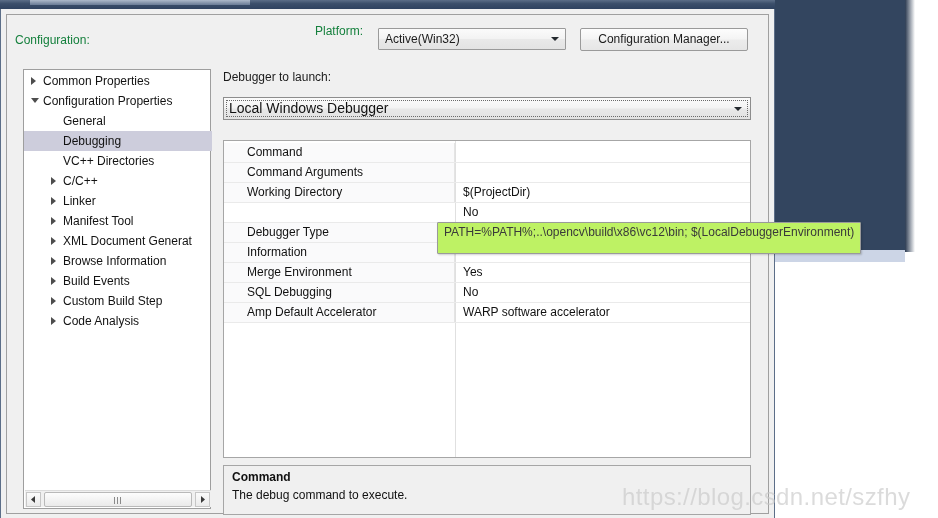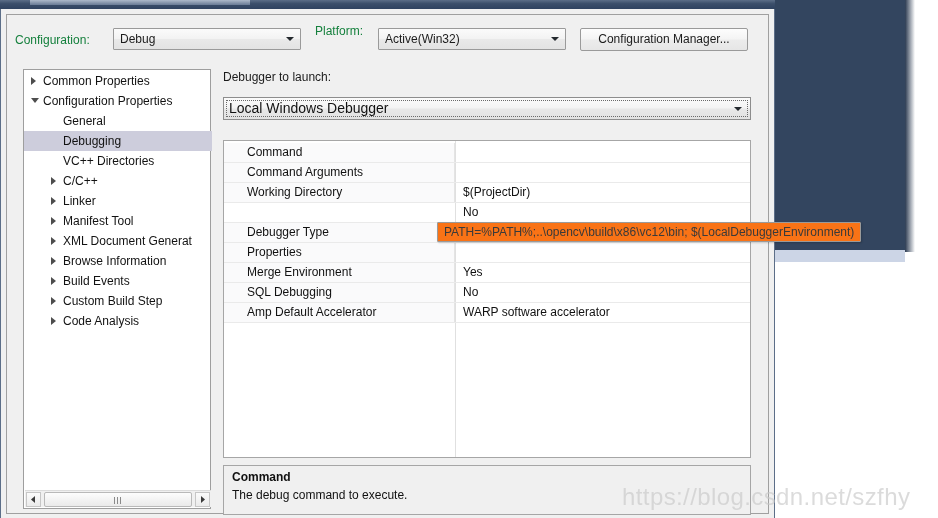--- a/index.html
+++ b/index.html
@@ -145,22 +145,22 @@
     font-size:12px;color:#111;white-space:nowrap;
   }
   .gval{
     position:absolute;left:232px;top:0;right:0;height:19px;line-height:18px;
     padding-left:7px;box-sizing:border-box;font-size:12px;color:#111;white-space:nowrap;
   }
   #grid-divider{position:absolute;left:231px;top:0;width:1px;height:318px;background:#e0e0e0;}
 
   
   #env-tooltip{
-    position:absolute;left:437px;top:222px;height:20px;
-    background:#f97316;border:1px solid #9a9a9a;box-sizing:border-box;
+    position:absolute;left:437px;top:222px;height:32px;
+    background:#bef264;border:1px solid #9a9a9a;box-sizing:border-box;
     padding:0 6px;line-height:18px;font-size:12px;color:#3a3a3a;white-space:nowrap;
     box-shadow:1px 1px 2px rgba(0,0,0,.18);z-index:40;border-radius:1px;
   }
 
   
   #descpanel{
     position:absolute;left:216px;top:450px;width:528px;height:50px;
     background:#f0f0f0;border:1px solid #a6a6a6;box-sizing:border-box;
   }
   #desc-title{position:absolute;left:8px;top:4px;font-size:12px;font-weight:bold;color:#111;}
@@ -189,24 +189,20 @@
 
   <div id="titlebar">
     <div id="titlebar-hl"></div>
   </div>
 
   <div id="dialog-body">
     <div id="dialog-inner">
 
       <div id="cfg-label" class="lbl">Configuration:</div>
 
-      <div id="cfg-combo">
-        <span class="combo-text">Debug</span>
-        <span class="combo-arrow"></span>
-      </div>
 
       <div id="plat-label" class="lbl">Platform:</div>
 
       <div id="plat-combo">
         <span class="combo-text">Active(Win32)</span>
         <span class="combo-arrow"></span>
       </div>
 
       <div id="cfg-mgr-btn">Configuration Manager...</div>
 
@@ -267,21 +263,21 @@
               <div class="gval">$(ProjectDir)</div>
             </div>
             <div class="grow">
               <div class="gval">No</div>
             </div>
             <div class="grow">
               <div class="gname">Debugger Type</div>
               <div class="gval">Auto</div>
             </div>
             <div class="grow">
-              <div class="gname">Properties</div>
+              <div class="gname">Information</div>
               <div class="gval"></div>
             </div>
             <div class="grow">
               <div class="gname">Merge Environment</div>
               <div class="gval">Yes</div>
             </div>
             <div class="grow">
               <div class="gname">SQL Debugging</div>
               <div class="gval">No</div>
             </div>

